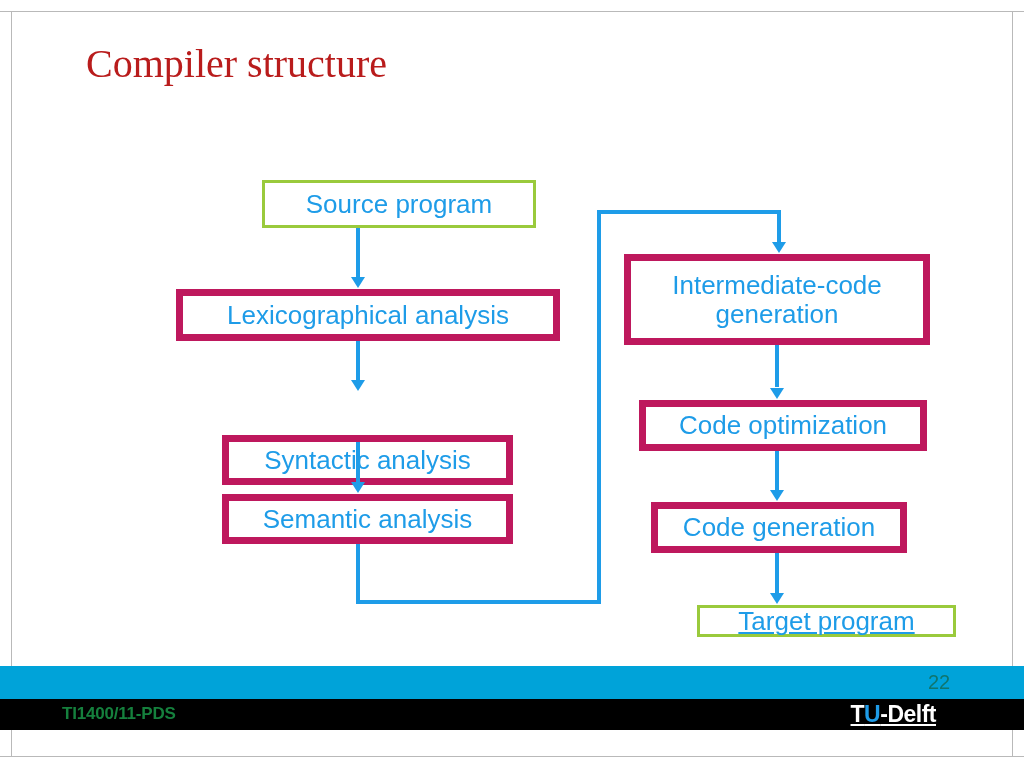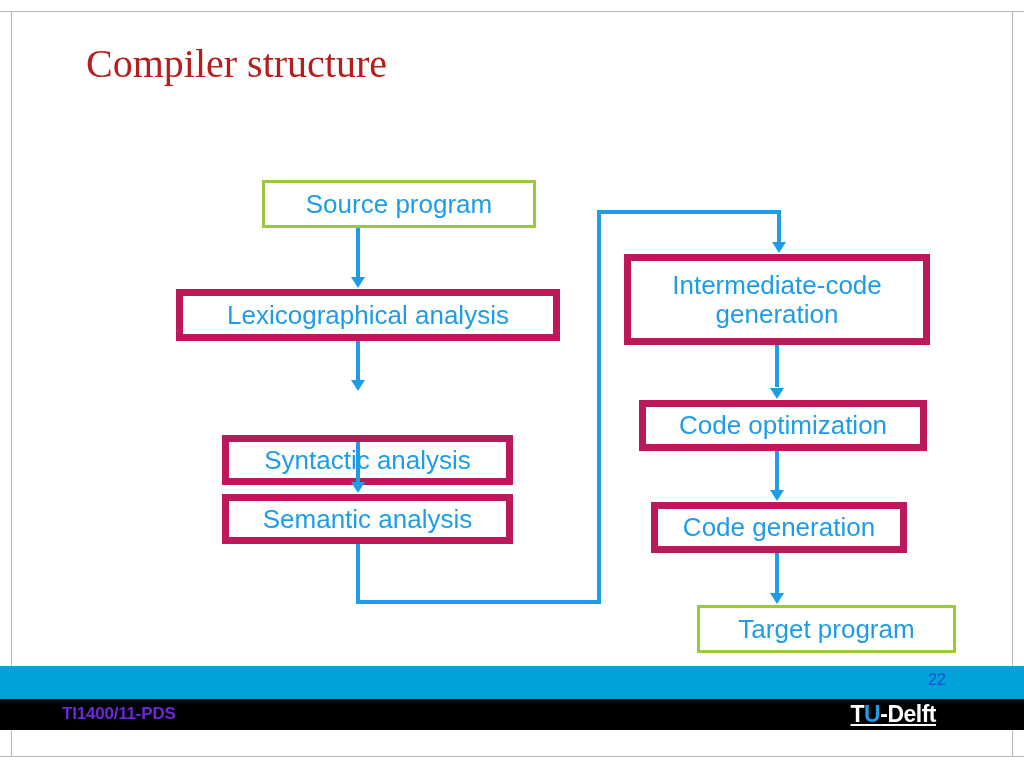--- a/index.html
+++ b/index.html
@@ -74,38 +74,38 @@
     left: 0;
     top: 666px;
     width: 1024px;
     height: 33px;
     background: #00A3D9;
   }
   #page-number {
     position: absolute;
     left: 928px;
     top: 671px;
-    font-size: 16px;
-    color: #1d4ed8;
+    font-size: 20px;
+    color: #0f766e;
   }
   #black-band {
     position: absolute;
     left: 0;
     top: 699px;
     width: 1024px;
     height: 31px;
     background: #000000;
   }
   #footer-code {
     position: absolute;
     left: 62px;
     top: 704px;
     font-size: 17px;
     font-weight: bold;
-    color: #6d28d9;
+    color: #15803d;
     letter-spacing: -0.2px;
   }
   #logo {
     position: absolute;
     right: 88px;
     top: 701px;
     font-size: 23px;
     font-weight: bold;
     color: #ffffff;
     letter-spacing: -0.5px;
@@ -149,21 +149,21 @@
     </div>
 
     <div class="node red" style="left:639px; top:400px; width:288px; height:51px; font-size:26px;">
       <span>Code optimization</span>
     </div>
 
     <div class="node red" style="left:651px; top:502px; width:256px; height:51px; font-size:26px;">
       <span>Code generation</span>
     </div>
 
-    <div class="node green" style="left:657px; top:605px; width:259px; height:48px; font-size:26px;">
+    <div class="node green" style="left:657px; top:605px; width:259px; height:32px; font-size:26px;text-decoration:underline;">
       <span>Target program</span>
     </div>
 
     <div class="seg" style="left:356px; top:228px; width:4px; height:50px;"></div>
     <div class="arrowhead" style="left:351px; top:277px;"></div>
 
     <div class="seg" style="left:356px; top:341px; width:4px; height:41px;"></div>
     <div class="arrowhead" style="left:351px; top:380px;"></div>
 
     <div class="seg" style="left:356px; top:442px; width:4px; height:41px;"></div>

